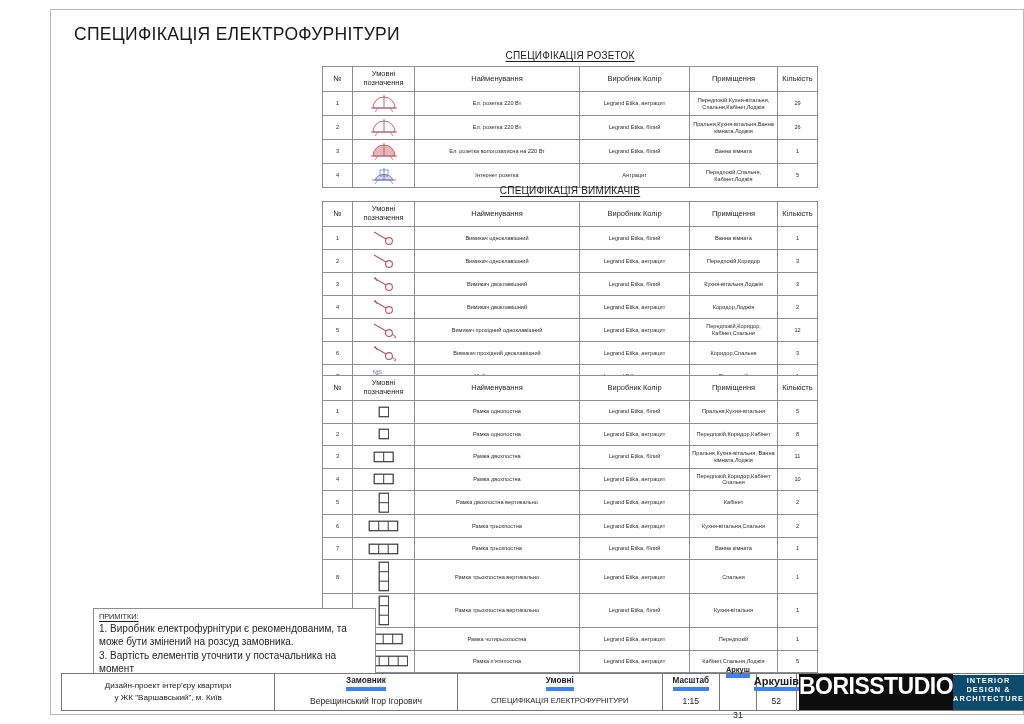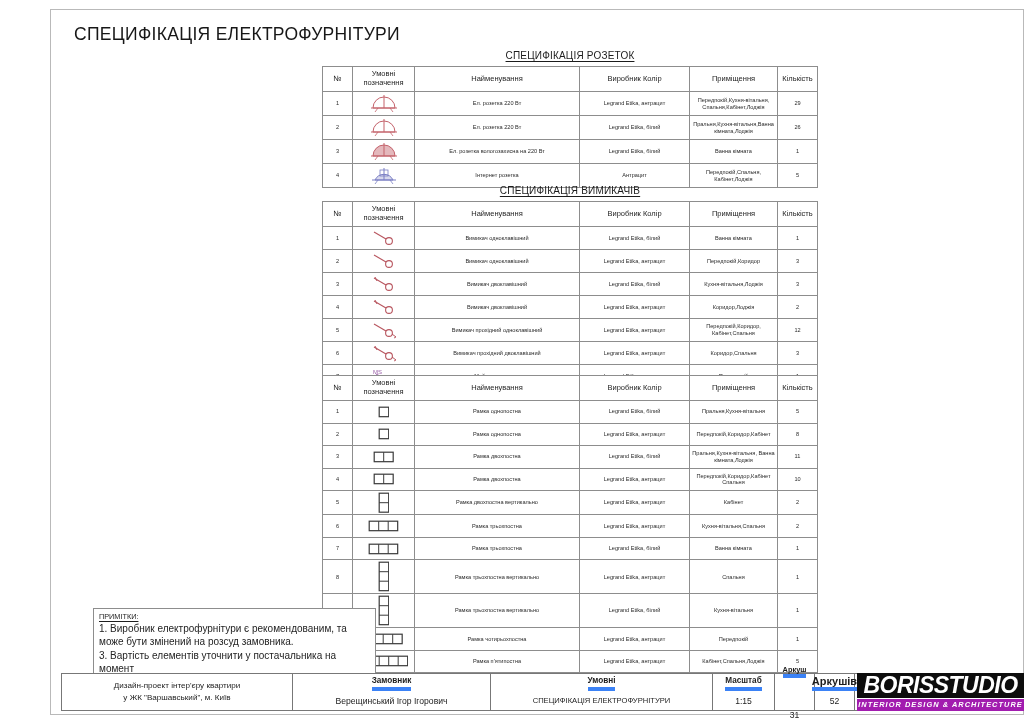--- a/index.html
+++ b/index.html
@@ -160,38 +160,37 @@
   #tb-project { width: 232px; font-size: 8.1px; color: #1d1d1d; line-height: 1.45; }
   #tb-client  { width: 198px; }
   #tb-stage   { width: 222px; }
   #tb-scale   { width: 62px; }
   #tb-sheet   { width: 40px; gap: 32px; }
   #tb-sheets  { width: 40px; }
   #tb-logo {
     flex: 1;
     border-right: none;
     display: flex;
-    flex-direction: column;
+    flex-direction: row;
     justify-content: center;
     align-items: stretch;
     padding: 0 0 0 2px;
-    font-style: italic;
   }
   .logo-main {
     background: #0d0d0d;
     color: #ffffff;
     font-size: 23px;
     font-weight: bold;
     letter-spacing: -0.5px;
     text-align: center;
     line-height: 1.03;
     padding: 1px 0 0 0;
   }
   .logo-sub {
-    background: #a21caf;
+    background: #0c4a6e;
     color: #ffffff;
     font-size: 7.4px;
     font-weight: bold;
     letter-spacing: 1.05px;
     text-align: center;
     padding: 1px 0 2px 0;
     border-top: 1px solid #fff;
   }
 </style>
 </head>

